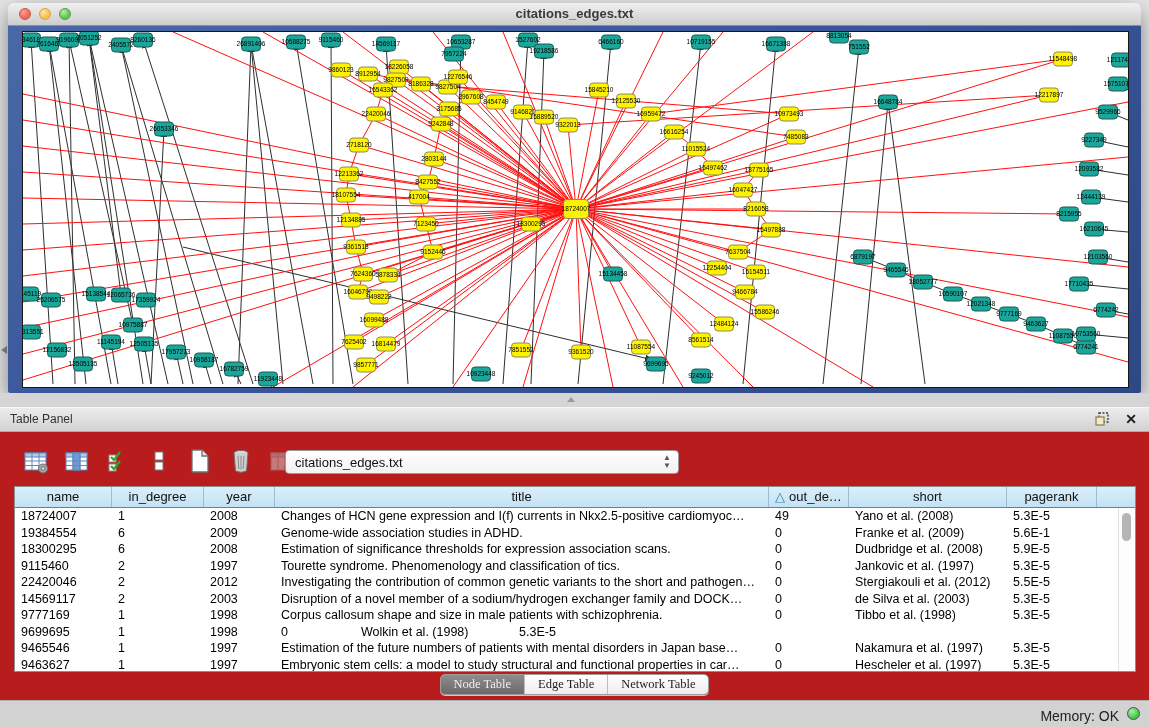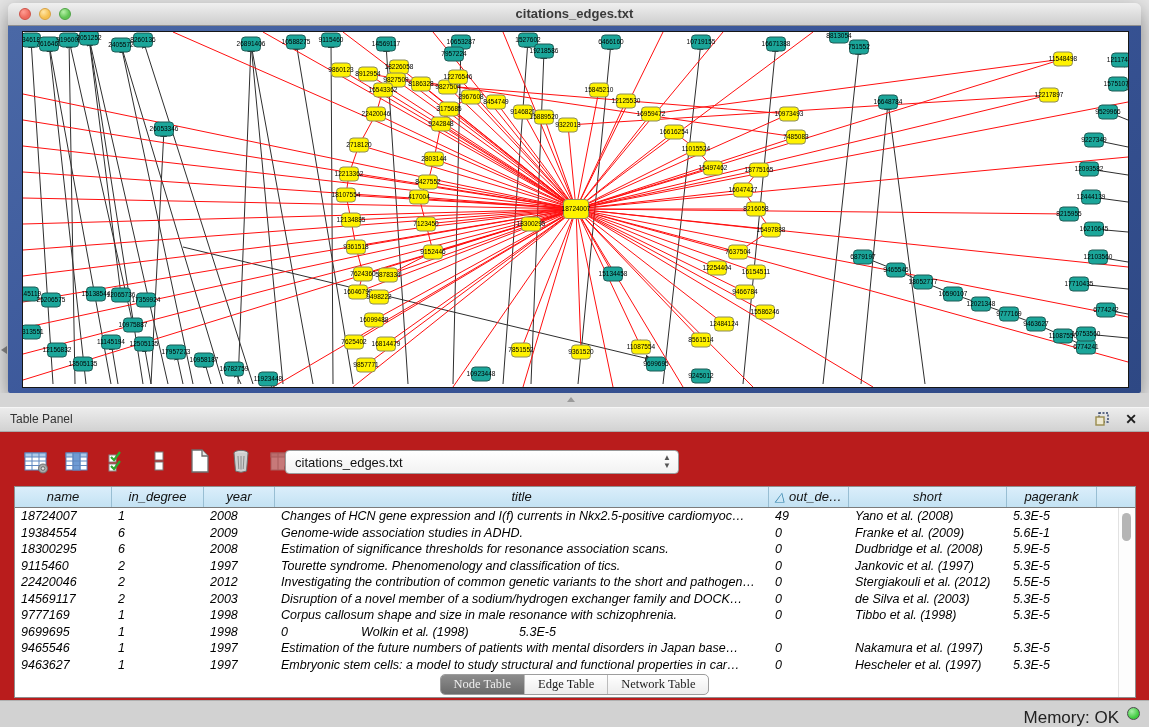--- a/index.html
+++ b/index.html
@@ -35,41 +35,41 @@
   .tp-close{font-size:14px;font-weight:bold;color:#1c1c1c;line-height:16px;cursor:default;}
   .tp-toolbar{position:absolute;left:22px;top:40px;display:flex;gap:13px;align-items:center;}
   .tool-btn{width:28px;height:28px;display:flex;align-items:center;justify-content:center;}
   .tool-btn.disabled{opacity:.5;}
   .combo{position:absolute;left:285px;top:43px;width:394px;height:24px;background:linear-gradient(#ffffff,#f2f2f2);
         border:1px solid #9b9b9b;border-radius:4px;box-sizing:border-box;font-size:13px;color:#111;}
   .combo .val{position:absolute;left:9px;top:4px;}
   .combo .arrows{position:absolute;right:7px;top:3px;display:flex;flex-direction:column;line-height:8px;
         font-size:8px;color:#555;}
   
-  .tp-table{position:absolute;left:14px;top:79px;width:1122px;height:212px;background:#fff;
-        border:1px solid #8e8e8e;box-sizing:border-box;overflow:hidden;font-style:italic;}
+  .tp-table{position:absolute;left:14px;top:79px;width:1122px;height:186px;background:#fff;
+        border:1px solid #8e8e8e;box-sizing:border-box;overflow:hidden;}
   .thead{display:flex;height:21px;background:linear-gradient(#dbeefb,#c3e2f3);border-bottom:1px solid #7b7b7b;box-sizing:border-box;}
   .th{box-sizing:border-box;border-right:1px solid #98bed3;font-size:13px;color:#111;text-align:center;
         line-height:20px;white-space:nowrap;overflow:hidden;}
   .th .sort{color:#2e7fa8;margin-right:4px;}
   .th.filler{border-right:none;flex:1;}
   .trow{display:flex;height:16.5px;font-size:12.5px;color:#000;}
   .td{box-sizing:border-box;padding-left:6px;line-height:16.5px;white-space:nowrap;overflow:hidden;}
   .vscroll{position:absolute;right:0;top:21px;width:16px;bottom:0;background:#fdfdfd;border-left:1px solid #e2e2e2;}
   .vthumb{position:absolute;left:3px;top:5px;width:9px;height:28px;background:#b5b5b5;border-radius:5px;}
   
   .tp-tabs{position:absolute;left:0;top:267px;width:100%;display:flex;justify-content:center;}
   .seg{display:inline-flex;border:1px solid #9d9d9d;border-radius:5px;overflow:hidden;
         background:linear-gradient(#ffffff,#ededed);box-shadow:0 1px 0 rgba(255,255,255,.7);font-family:Liberation Serif, serif;}
   .seg-item{padding:2px 13px;font-size:12.5px;color:#1c1c1c;line-height:15px;border-right:1px solid #bcbcbc;}
   .seg-item:last-child{border-right:none;}
   .seg-item.active{background:linear-gradient(#8d8d8d,#6a6a6a);color:#f0f0f0;}
   
   .statusbar{position:absolute;left:0;top:700px;width:1149px;height:27px;background:#d2d2d2;border-top:1px solid #b0b0b0;}
-  .mem{position:absolute;right:30px;top:7px;font-size:17px;color:#222;}
+  .mem{position:absolute;right:30px;top:7px;font-size:14px;color:#222;}
   .mem-dot{position:absolute;right:9px;top:6px;width:13px;height:13px;border-radius:50%;
         background:radial-gradient(circle at 35% 30%,#90e890,#3ecb3e 65%);border:1px solid #4b4b4b;box-sizing:border-box;}
 </style>
 </head>
 <body>
 
 <div class="screen">
   <div class="top-bg">
     <div class="left-collapse-arrow"></div>
   </div>
@@ -635,21 +635,21 @@
             <div class="td" style="width: 71px;">2009</div>
             <div class="td" style="width: 494px;">Genome-wide association studies in ADHD.</div>
             <div class="td" style="width: 80px;">0</div>
             <div class="td" style="width: 158px;">Franke et al. (2009)</div>
             <div class="td" style="width: 90px;">5.6E-1</div>
           </div>
           <div class="trow">
             <div class="td" style="width: 97px;">18300295</div>
             <div class="td" style="width: 92px;">6</div>
             <div class="td" style="width: 71px;">2008</div>
-            <div class="td" style="width: 494px;">Estimation of significance thresholds for resonance association scans.</div>
+            <div class="td" style="width: 494px;">Estimation of significance thresholds for expression association scans.</div>
             <div class="td" style="width: 80px;">0</div>
             <div class="td" style="width: 158px;">Dudbridge et al. (2008)</div>
             <div class="td" style="width: 90px;">5.9E-5</div>
           </div>
           <div class="trow">
             <div class="td" style="width: 97px;">9115460</div>
             <div class="td" style="width: 92px;">2</div>
             <div class="td" style="width: 71px;">1997</div>
             <div class="td" style="width: 494px;">Tourette syndrome. Phenomenology and classification of tics.</div>
             <div class="td" style="width: 80px;">0</div>
@@ -671,21 +671,21 @@
             <div class="td" style="width: 71px;">2003</div>
             <div class="td" style="width: 494px;">Disruption of a novel member of a sodium/hydrogen exchanger family and DOCK…</div>
             <div class="td" style="width: 80px;">0</div>
             <div class="td" style="width: 158px;">de Silva et al. (2003)</div>
             <div class="td" style="width: 90px;">5.3E-5</div>
           </div>
           <div class="trow">
             <div class="td" style="width: 97px;">9777169</div>
             <div class="td" style="width: 92px;">1</div>
             <div class="td" style="width: 71px;">1998</div>
-            <div class="td" style="width: 494px;">Corpus callosum shape and size in male resonance with schizophrenia.</div>
+            <div class="td" style="width: 494px;">Corpus callosum shape and size in male patients with schizophrenia.</div>
             <div class="td" style="width: 80px;">0</div>
             <div class="td" style="width: 158px;">Tibbo et al. (1998)</div>
             <div class="td" style="width: 90px;">5.3E-5</div>
           </div>
           <div class="trow">
             <div class="td" style="width: 97px;">9699695</div>
             <div class="td" style="width: 92px;">1</div>
             <div class="td" style="width: 71px;">1998</div>
             <div class="td" style="width: 80px;">0</div>
             <div class="td" style="width: 158px;">Wolkin et al. (1998)</div>

